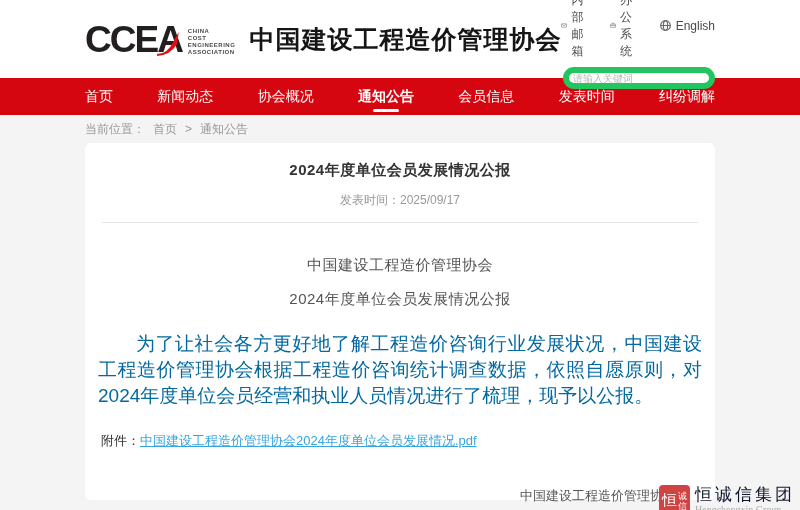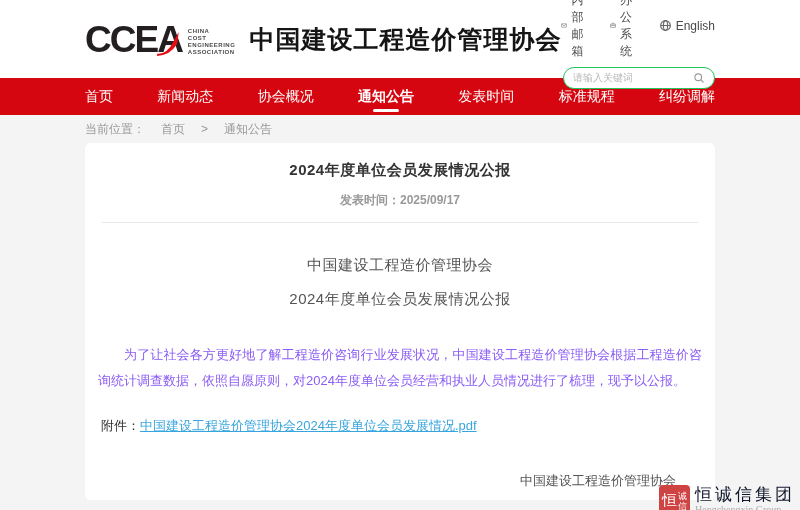--- a/index.html
+++ b/index.html
@@ -27,22 +27,22 @@
     margin-left:6px; font-size:6px; font-weight:bold; color:#4a4a4a;
     line-height:7px; letter-spacing:.5px; align-self:center; padding-top:6px;
   }
   .site-title { margin-left:14px; font-size:25px; font-weight:bold; color:#151515; letter-spacing:1px; white-space:nowrap; }
 
   .header-right { display:flex; flex-direction:column; align-items:flex-end; gap:7px; padding-top:2px; }
   .utility-row { display:flex; gap:16px; }
   .utility-link { display:flex; align-items:center; gap:4px; font-size:12px; color:#4a4a4a; cursor:pointer; }
   .utility-link svg { width:13px; height:13px; stroke:#6b6b6b; fill:none; stroke-width:1.4; }
   .search-box {
-    width:152px; height:22px; border:1px solid #22c55e; border-radius:11px;
-    display:flex; align-items:center; padding:0 9px; background:#fff;
+    width:152px; height:22px; border:6px solid #22c55e; border-radius:11px;
+    display:flex; align-items:center; padding:0 9px; background:#fff;flex-direction:column;
   }
   .search-box input {
     border:none; outline:none; flex:1; font-size:10px; color:#666; min-width:0;
     font-family:"Liberation Sans","DejaVu Sans",sans-serif; background:transparent;
   }
   .search-box input::placeholder { color:#b9b9b9; }
   .search-box svg { width:12px; height:12px; stroke:#9a9a9a; fill:none; stroke-width:1.5; }
 
   
   .main-nav { background:#d5060f; height:37px; }
@@ -52,37 +52,37 @@
     display:flex; align-items:center; cursor:pointer; white-space:nowrap;
   }
   .nav-item.active { font-weight:bold; }
   .nav-item.active::after {
     content:""; position:absolute; left:50%; transform:translateX(-50%);
     bottom:3px; width:26px; height:3px; background:#ffffff; border-radius:2px;
   }
 
   
   .breadcrumb { height:28px; display:flex; align-items:center; font-size:12px; color:#999; }
-  .breadcrumb .shell { display:flex; align-items:center; gap:16px; }
+  .breadcrumb .shell { display:flex; align-items:center; gap:8px; }
   .crumb-link { color:#999; cursor:pointer; }
 
   
   .card {
     width:630px; margin:0 auto; background:#ffffff; border-radius:6px;
     height:357px; padding:18px 13px 0; position:relative;
   }
   .article-title { text-align:center; font-size:15px; font-weight:bold; color:#333; letter-spacing:.5px; }
-  .article-meta { text-align:center; font-size:12px; color:#999; margin-top:12px;font-weight:bold; }
+  .article-meta { text-align:center; font-size:12px; color:#999; margin-top:12px; }
   .card-divider { border:none; border-top:1px solid #e8e8e8; margin:13px 4px 0; }
 
   .doc-line { text-align:center; font-size:15px; color:#555; letter-spacing:.5px; }
   .doc-line.first { margin-top:33px; }
   .doc-line.second { margin-top:15px; }
   .doc-paragraph {
-    margin-top:33px; font-size:13px; color:#8b5cf6; line-height:26px;
+    margin-top:22px; font-size:19px; color:#0369a1; line-height:26px;
     text-indent:2em; text-align:justify;
   }
   .doc-attachment { margin-top:23px; font-size:13px; color:#333; padding-left:3px; }
   .attachment-link { color:#38a5de; text-decoration:underline; cursor:pointer;margin-top:9px; }
   .doc-signature {
     margin-top:32px; float:right; margin-right:26px; text-align:center;
     font-size:13px; color:#555; line-height:27px;
   }
 
   
@@ -157,22 +157,22 @@
     </div>
   </div>
 </header>
 
 <nav class="main-nav">
   <div class="shell">
     <div class="nav-item">首页</div>
     <div class="nav-item">新闻动态</div>
     <div class="nav-item">协会概况</div>
     <div class="nav-item active">通知公告</div>
+    <div class="nav-item">会员信息</div>
     <div class="nav-item">发表时间</div>
-    <div class="nav-item">标准规程</div>
     <div class="nav-item">纠纷调解</div>
   </div>
 </nav>
 
 <div class="breadcrumb">
   <div class="shell">
     <span>当前位置：</span>
     <span class="crumb-link">首页</span>
     <span>&gt;</span>
     <span class="crumb-link">通知公告</span>

